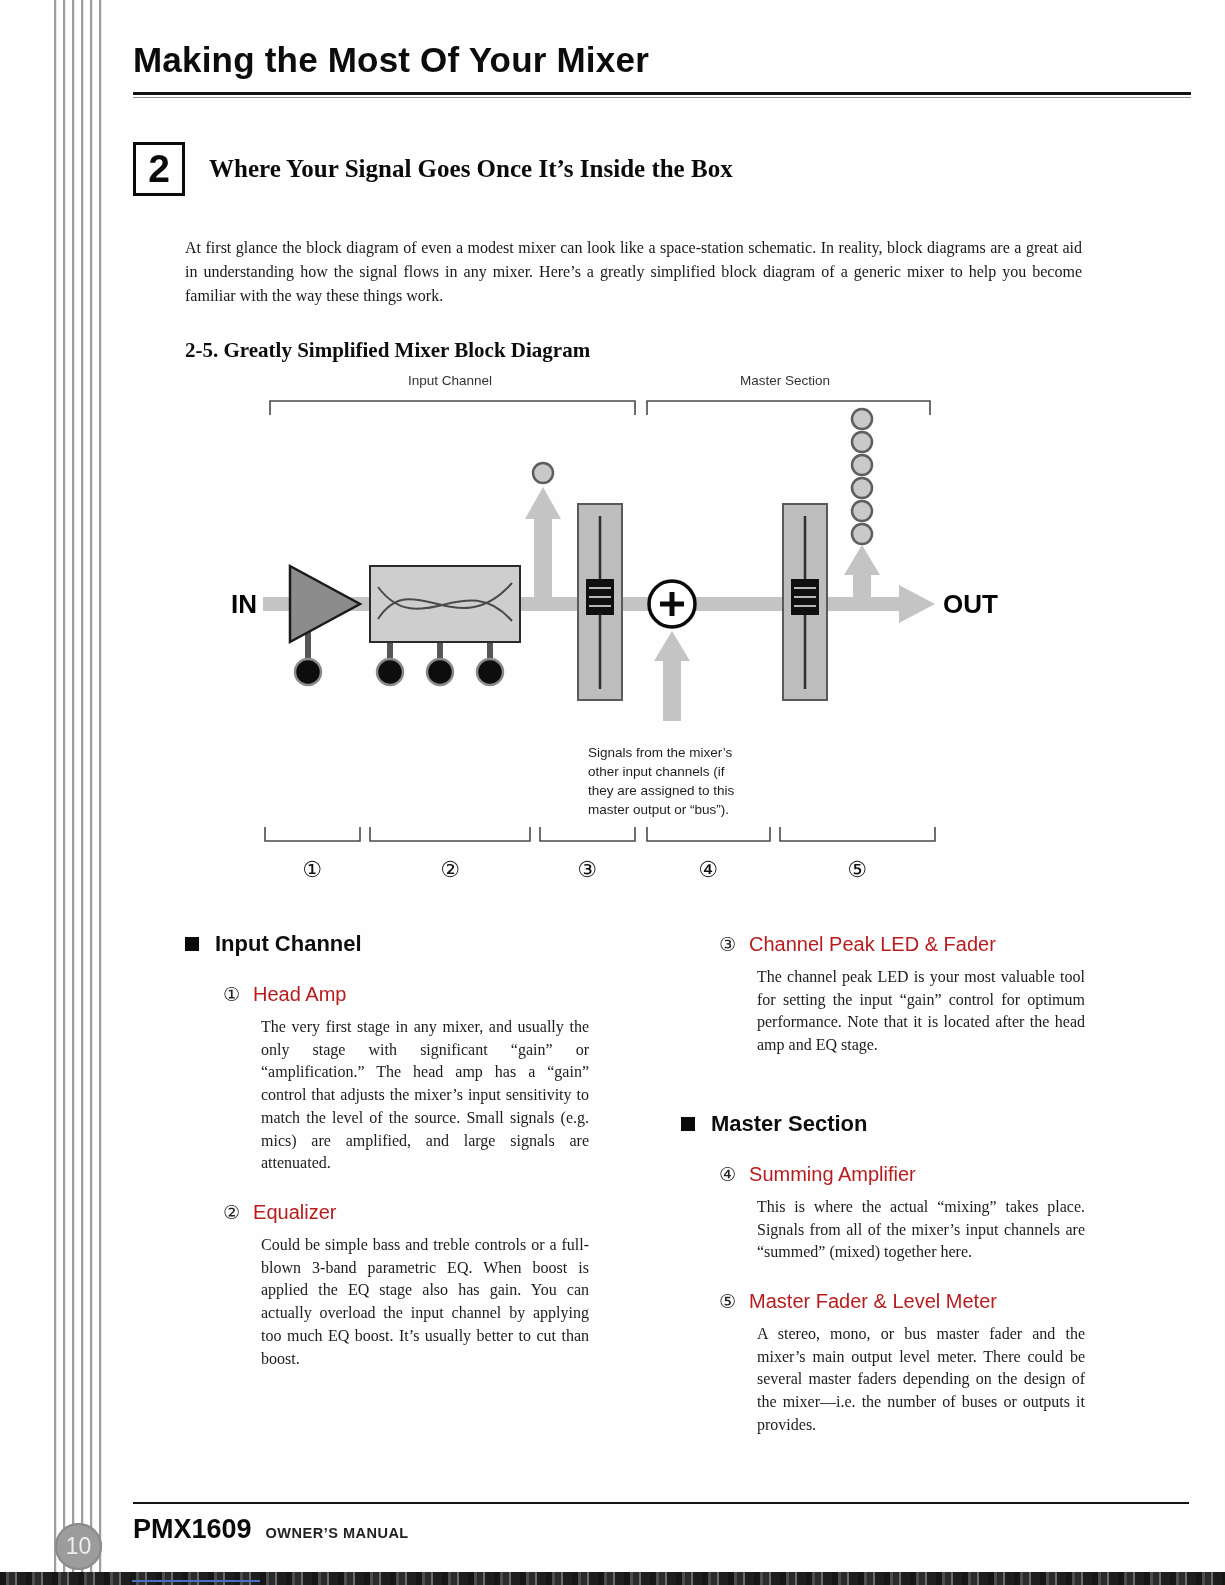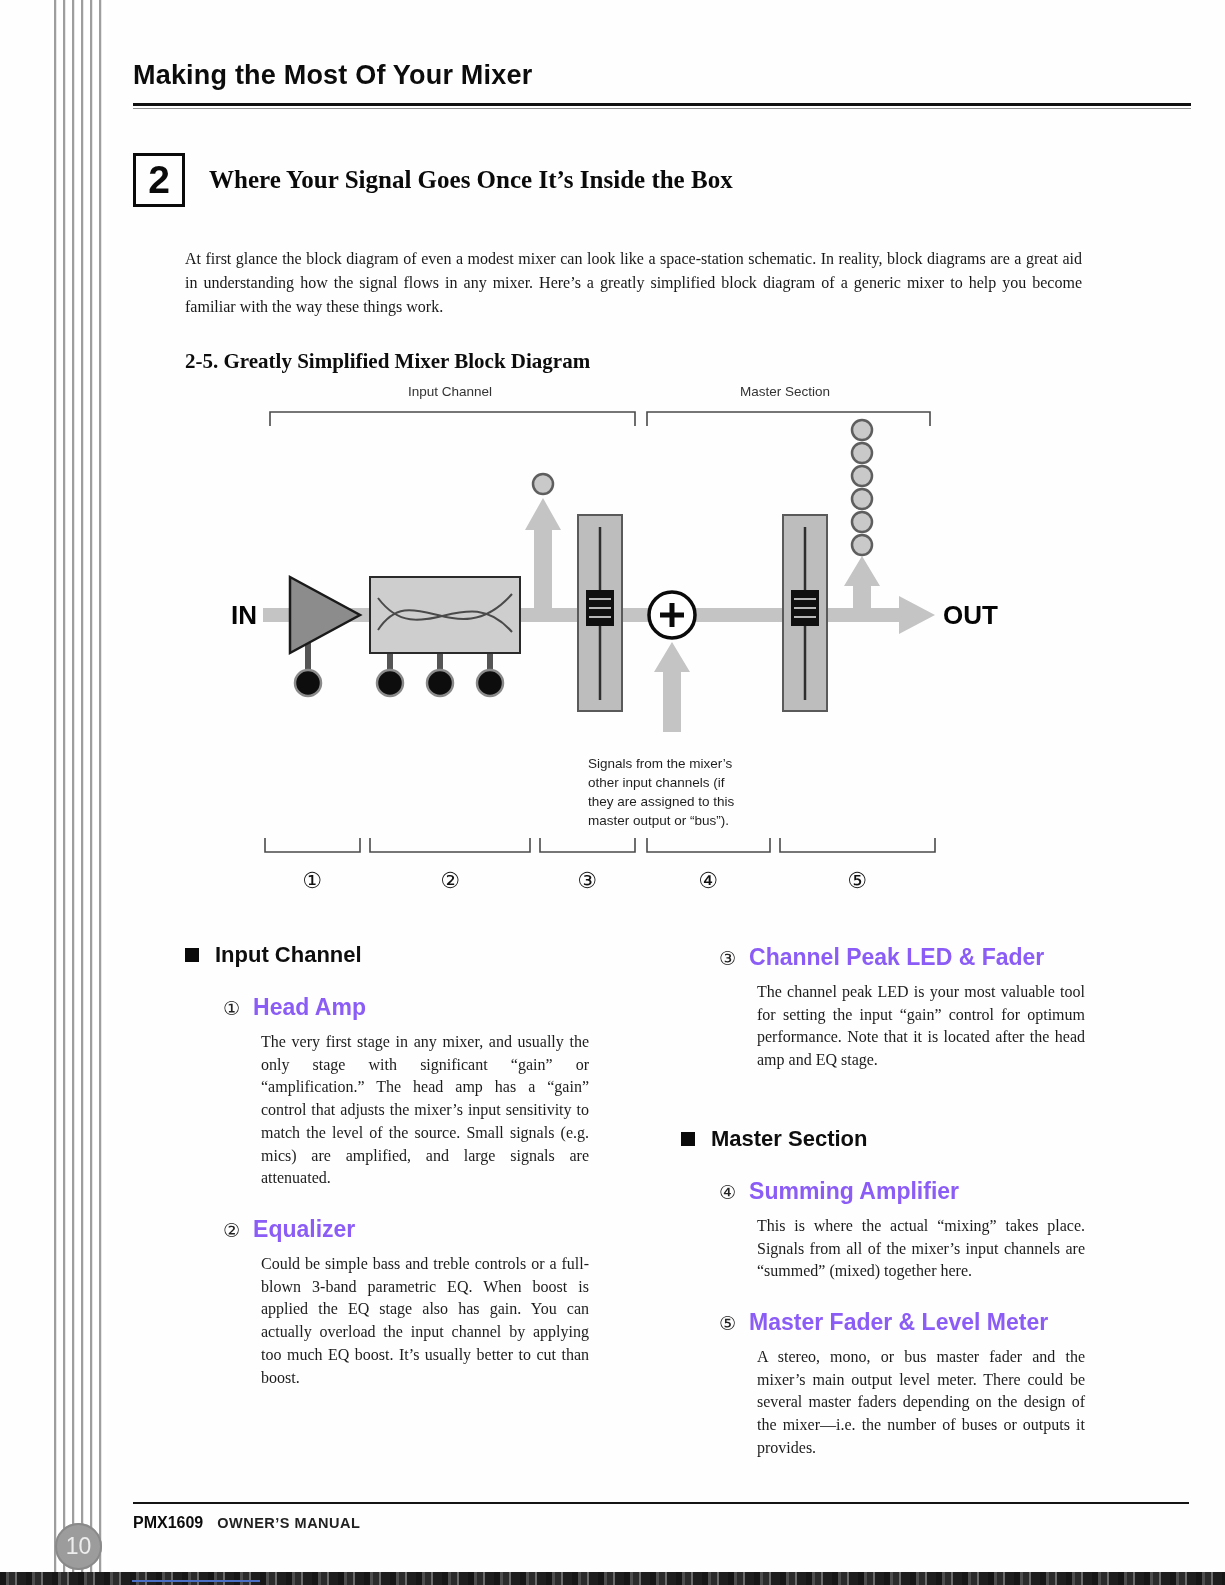--- a/index.html
+++ b/index.html
@@ -6,21 +6,21 @@
   html,body { width:1225px; height:1585px; }
   body { font-family:"Liberation Sans", sans-serif; background:#ffffff; color:#151515; }
   .page { position:relative; width:1225px; height:1585px; background:#fefefe; overflow:hidden; }
 
   
   .binding { position:absolute; left:50px; top:0; width:57px; height:100%;
     background:repeating-linear-gradient(90deg,#ffffff 0 4px,#9e9e9e 4px 6px,#e7e7e7 6px 7px,#ffffff 7px 9px); }
 
   .content { position:absolute; left:133px; top:0; width:1058px; }
 
-  .page-title { padding-top:60px; font-weight:bold; font-size:27px; color:#0c0c0c; letter-spacing:0.2px; }
+  .page-title { padding-top:40px; font-weight:bold; font-size:35px; color:#0c0c0c; letter-spacing:0.2px; }
   .rule1 { margin-top:12px; height:3px; background:#101010; }
   .rule2 { margin-top:2px; height:1px; background:#8f8f8f; }
 
   .section-head { margin-top:44px; display:flex; align-items:center; }
   .num-box { width:52px; height:54px; border:3.5px solid #0a0a0a; display:flex; align-items:center; justify-content:center;
     font-weight:bold; font-size:39px; color:#0a0a0a; }
   .section-title { margin-left:24px; font-family:"Liberation Serif", serif; font-weight:bold; font-size:25px; color:#0a0a0a; }
 
   .intro { margin:40px 0 0 52px; width:897px; font-family:Liberation Serif, serif; font-size:16px; line-height:1.5;
     text-align:justify; color:#181818; }
@@ -53,29 +53,29 @@
   .columns { display:flex; margin:42px 0 0 52px; }
   .col-left { width:402px; margin-right:94px; }
   .col-right { width:406px; }
   .sec-heading { display:flex; align-items:center; font-weight:bold; font-size:22px; color:#0e0e0e; }
   .sec-heading.mt { margin-top:54px; }
   .sq { width:14px; height:14px; background:#0a0a0a; margin-right:16px; flex:none; }
   .item { margin-top:26px; }
   .col-right .item.first { margin-top:2px; }
   .item-head { display:flex; align-items:baseline; margin-left:38px; }
   .item-num { font-family:"DejaVu Sans", sans-serif; font-size:19px; color:#222; margin-right:13px; }
-  .item-title { font-weight:bold; font-size:23px; color:#8b5cf6; }
+  .item-title { font-weight:normal; font-size:20px; color:#b91c1c; }
   .item-body { margin:10px 0 0 76px; width:328px; font-family:"Liberation Serif", serif; font-size:16px; line-height:1.42;
     text-align:justify; color:#1c1c1c; }
 
   
   .footer { position:absolute; left:133px; top:1502px; width:1056px; }
   .footer-rule { height:2px; background:#141414; }
   .footer-line { margin-top:10px; display:flex; align-items:baseline; }
-  .model { font-weight:bold; font-size:16px; color:#0b0b0b; }
+  .model { font-weight:bold; font-size:27px; color:#0b0b0b; }
   .manual { font-weight:bold; font-size:14.5px; margin-left:14px; letter-spacing:0.5px; color:#222; }
 
   .page-num { position:absolute; left:55px; top:1523px; width:47px; height:47px; border-radius:50%;
     background:#9c9c9c; color:#ededed; font-size:23px; display:flex; align-items:center; justify-content:center;
     box-shadow:inset 0 0 0 2px #8a8a8a; }
 
   .bottom-band { position:absolute; left:0; bottom:0; width:100%; height:13px;
     background:repeating-linear-gradient(90deg,#161616 0 6px,#4d4d4d 6px 9px,#2b2b2b 9px 15px,#6b6b6b 15px 17px,#1e1e1e 17px 26px); }
   .blue-mark { position:absolute; left:132px; bottom:3px; width:128px; height:2px; background:#4a6fc4; }
 </style>

